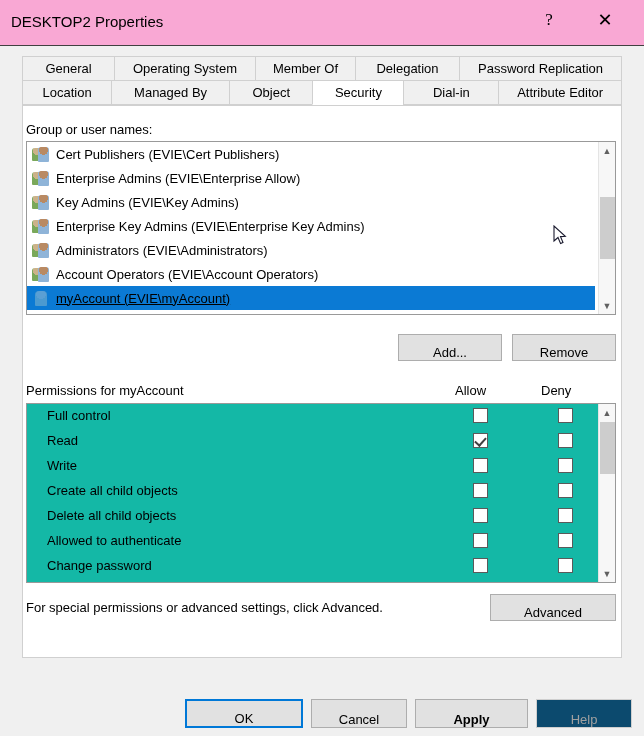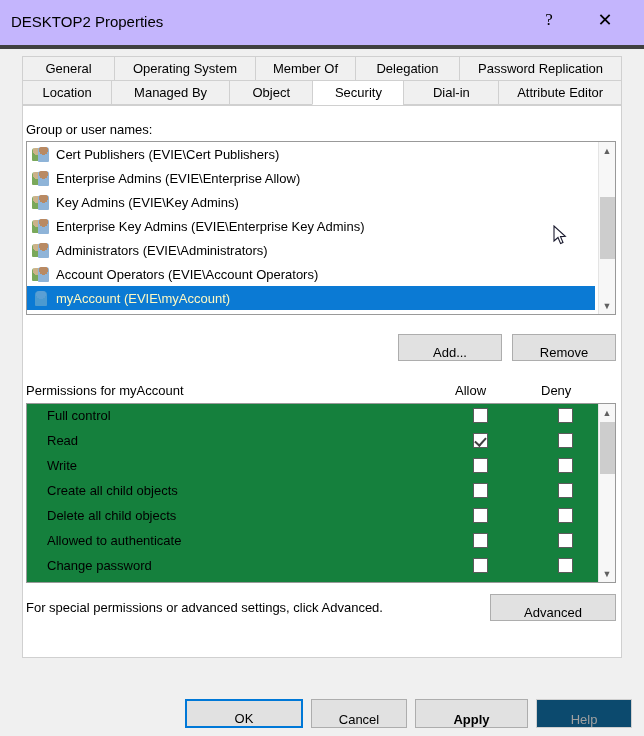--- a/index.html
+++ b/index.html
@@ -16,22 +16,22 @@
     overflow: hidden;
     position: relative;
     -webkit-font-smoothing: none;
   }
 
   
   .titlebar {
     position: absolute;
     left: 0; top: 0;
     width: 644px; height: 45px;
-    background: #c4b5fd;
-    border-bottom: 4px solid #404040;
+    background: #f9a8d4;
+    border-bottom: 1px solid #404040;
   }
   .title-text {
     position: absolute;
     left: 11px; top: 13px;
     font-size: 15px;
     color: #000;
     white-space: nowrap;
   }
   .title-btn {
     position: absolute;
@@ -122,22 +122,23 @@
     height: 24px;
     display: flex;
     align-items: center;
     padding-left: 5px;
     white-space: nowrap;
     font-size: 13px;
     cursor: default;
   }
   .user-row.selected {
     background: #0b7ad4;
-    color: #fef9c3;
+    color: #000000;
     width: 563px;
+    text-decoration: underline;
   }
   .user-icon {
     width: 18px; height: 18px;
     margin-right: 6px;
     flex: 0 0 auto;
     position: relative;
   }
   
   .ico-group::before {
     content: "";
@@ -236,21 +237,21 @@
     white-space: nowrap;
   }
   .perm-title { left: 26px; }
   .perm-allow { left: 455px; }
   .perm-deny  { left: 541px; }
 
   .permlist-wrap {
     position: absolute;
     left: 26px; top: 403px;
     width: 590px; height: 180px;
-    background: #15803d;
+    background: #14b8a6;
     border: 1px solid #999;
     box-sizing: border-box;
     overflow: hidden;
   }
   .permlist {
     position: absolute;
     left: 0; top: 0;
     width: 573px; height: 100%;
     overflow: hidden;
   }

